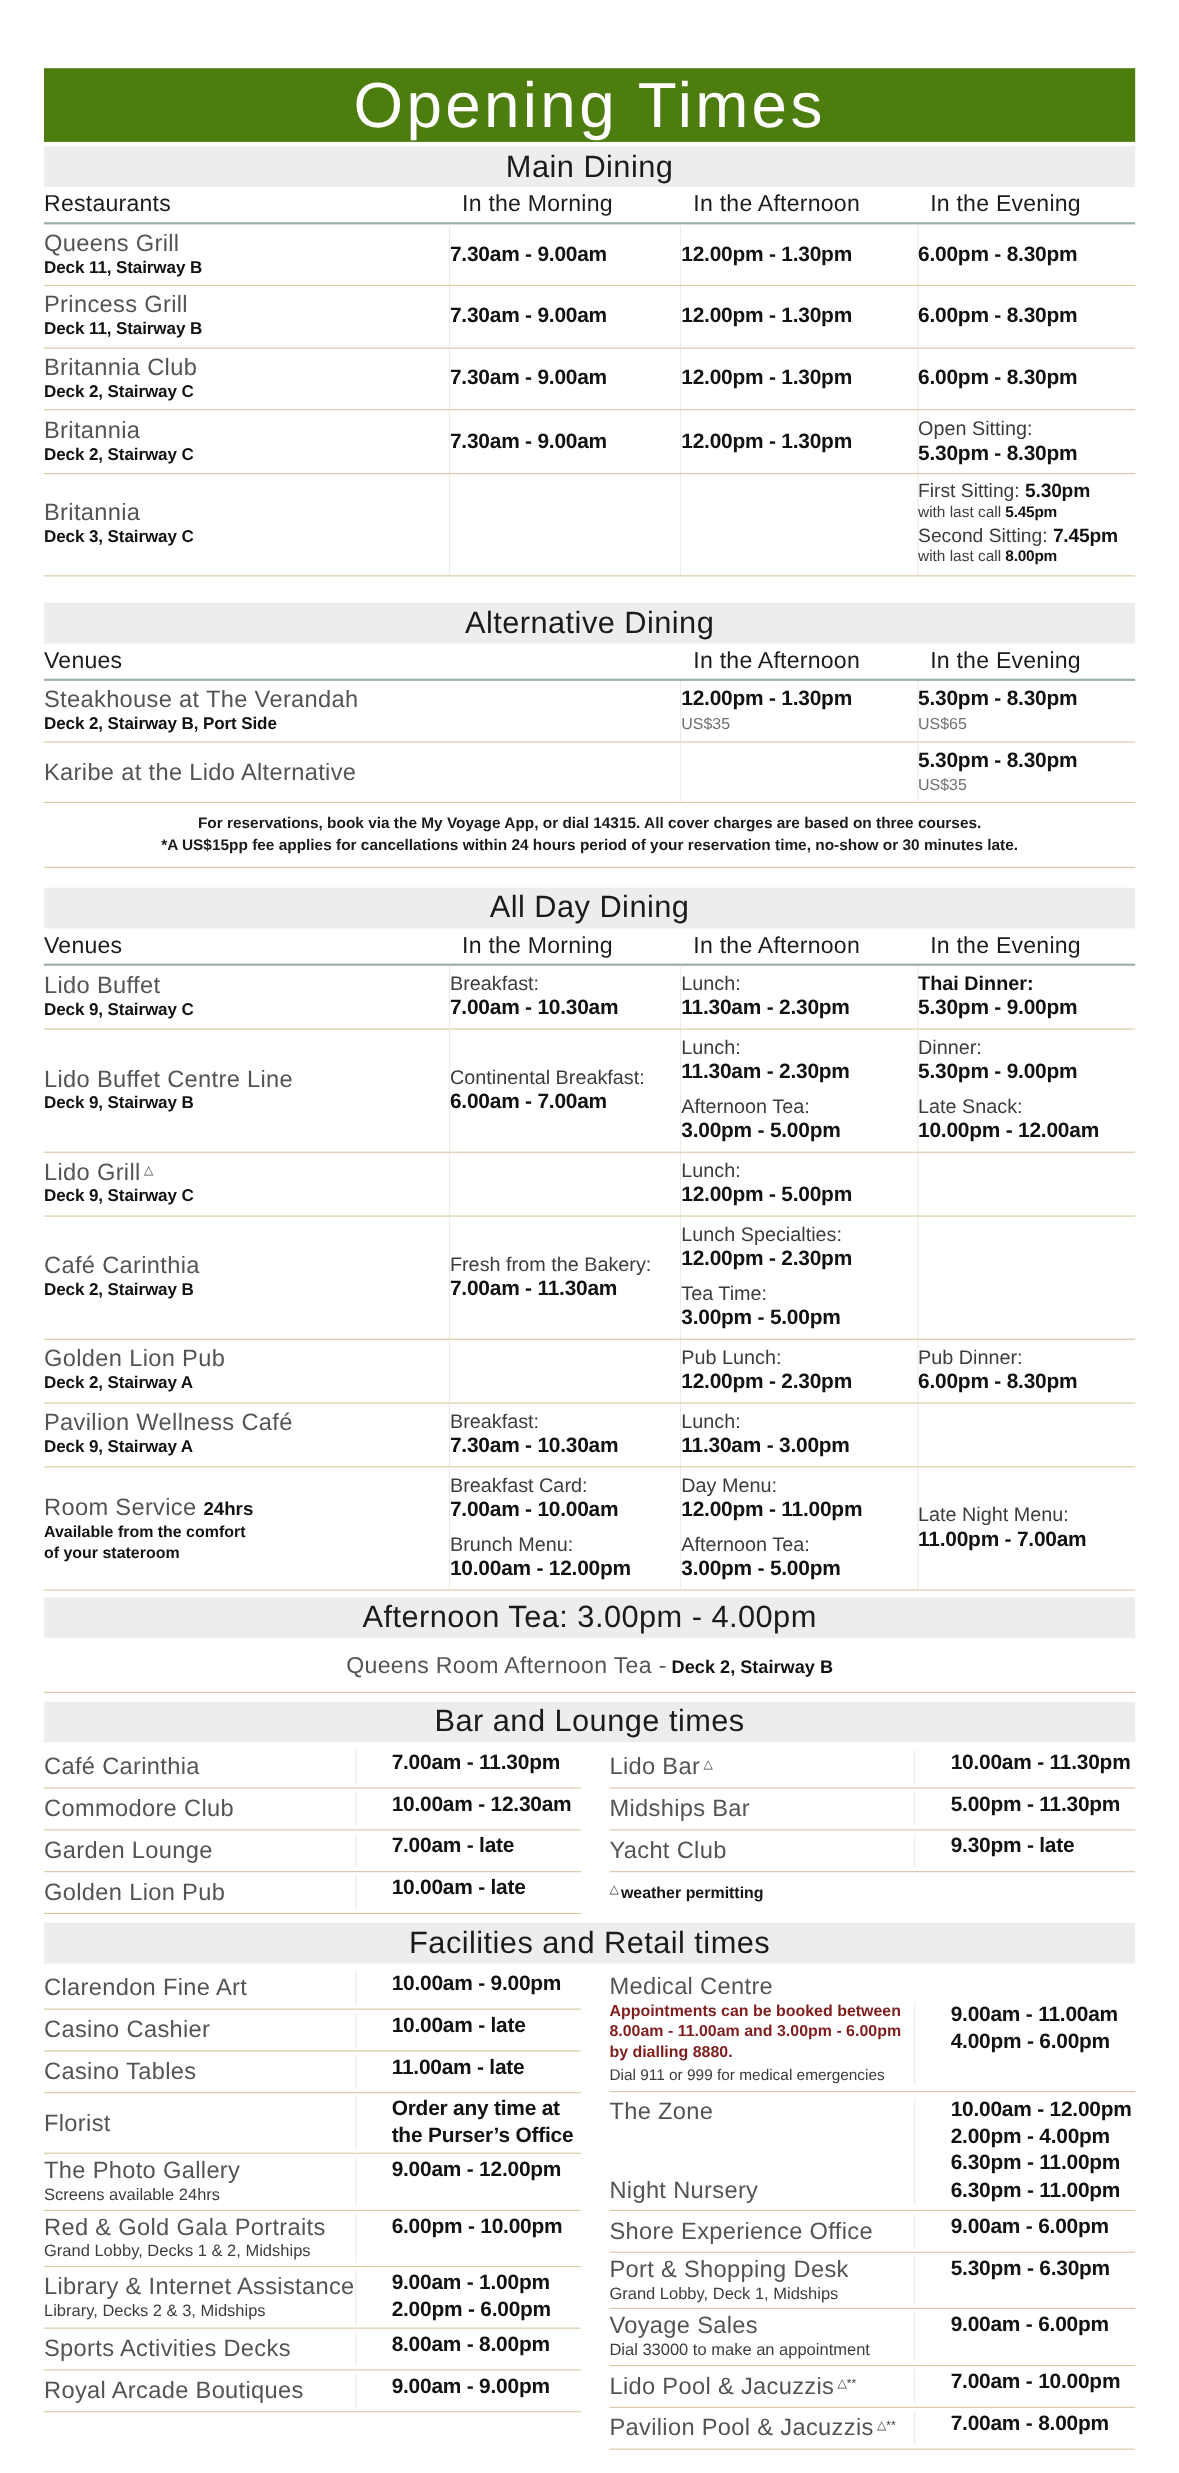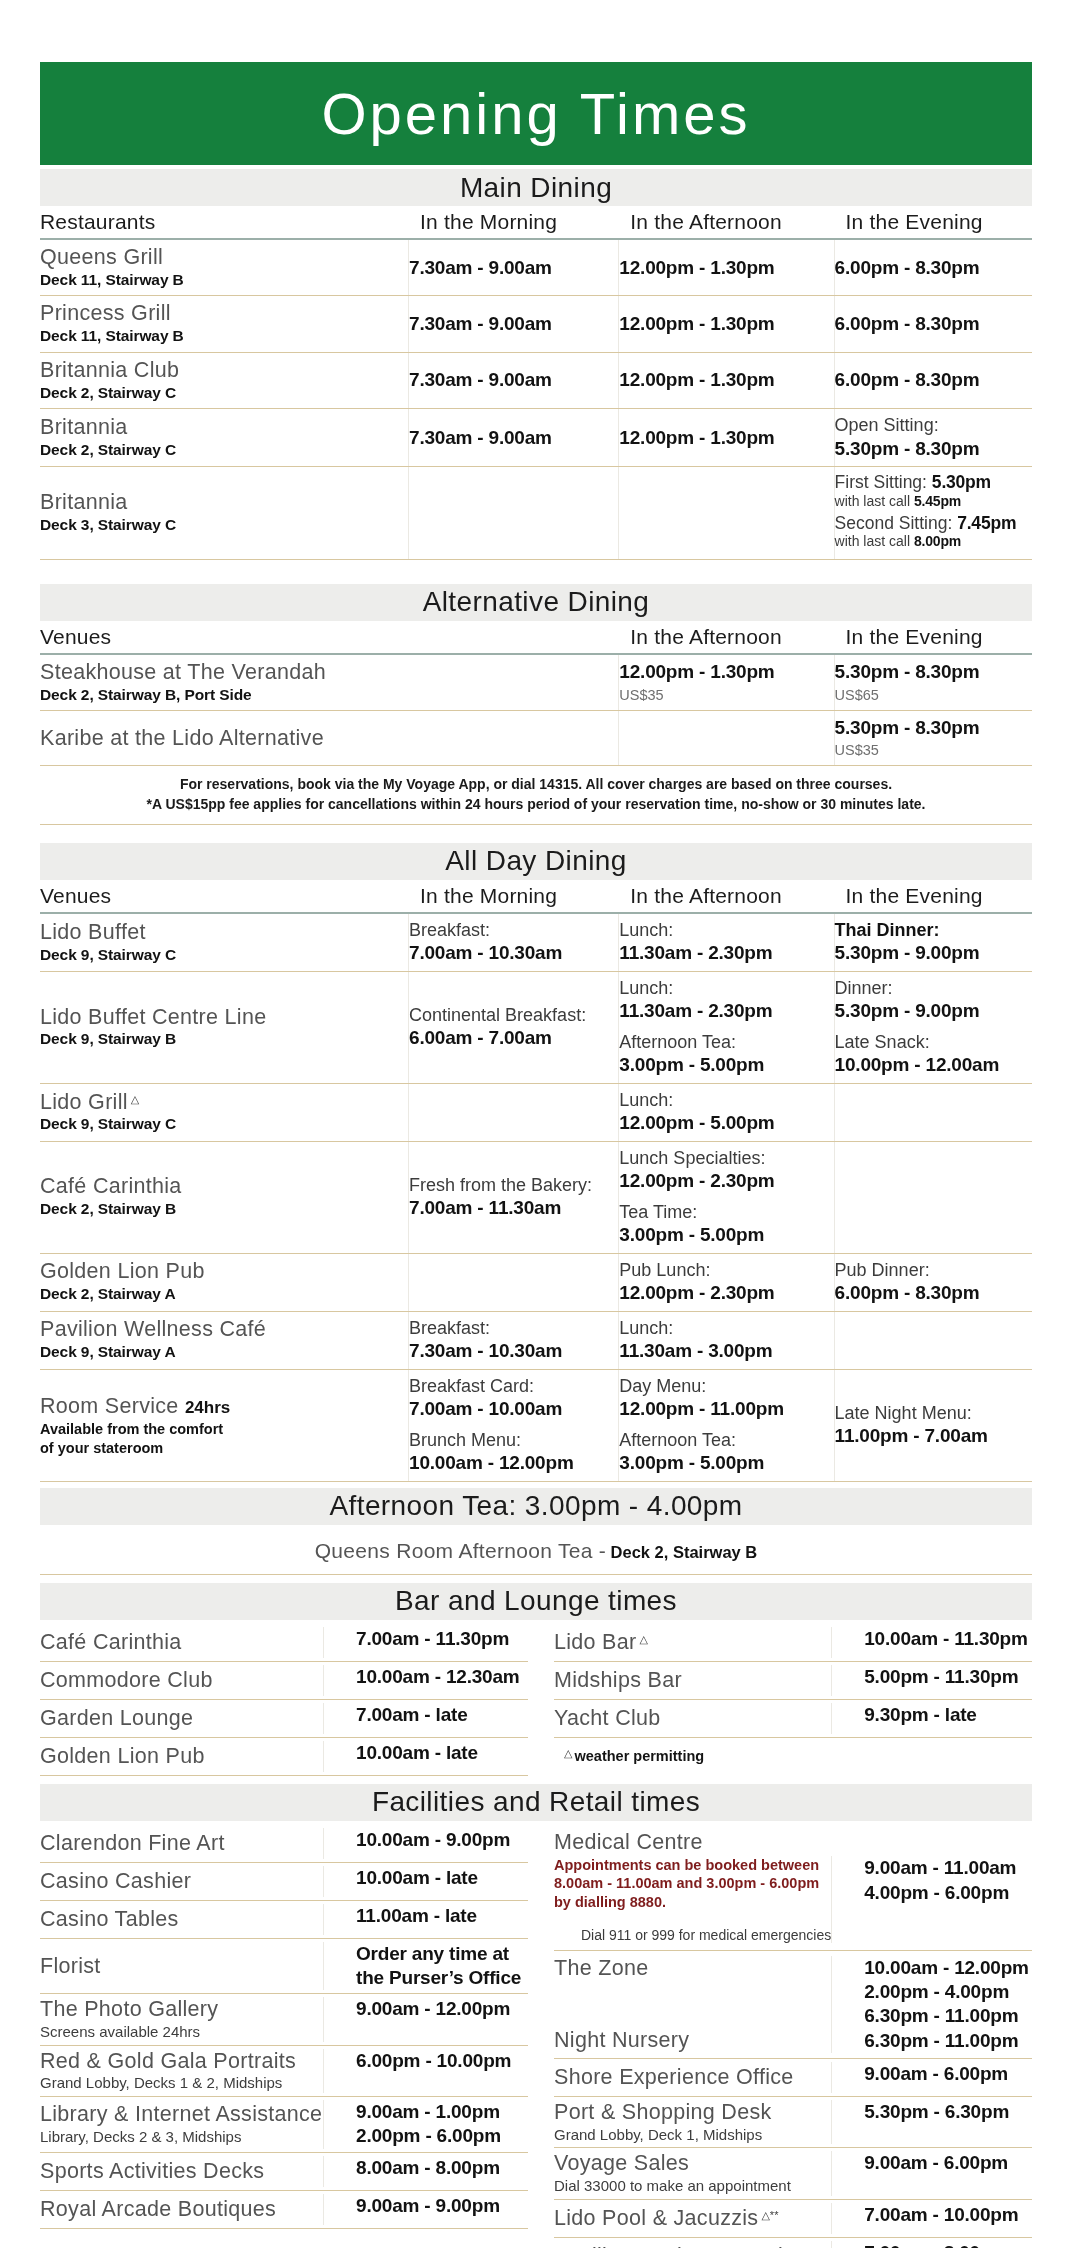--- a/index.html
+++ b/index.html
@@ -5,21 +5,21 @@
   * { margin:0; padding:0; box-sizing:border-box; }
   html, body { background:#ffffff; }
   body {
     width:1072px; height:2248px; overflow:hidden;
     font-family:"Liberation Sans", sans-serif;
     color:#141414;
     padding:62px 40px 0 40px;
   }
   
   .band-title{
-    height:103px; background:#15803d;
+    height:67px; background:#4d7c0f;
     display:flex; align-items:center; justify-content:center;
   }
   .band-title .t{
     font-size:58px; font-weight:400; color:#ffffff; letter-spacing:3px;
   }
   .band{
     height:37px; background:#ededeb;
     display:flex; align-items:center; justify-content:center;
     font-size:28px; color:#1b1b1b; letter-spacing:0.4px;
   }
@@ -63,27 +63,27 @@
   .twocol{ display:grid; grid-template-columns:488px 478px; column-gap:26px; align-items:start; margin-top:4px; }
   .hrow{
     display:grid; grid-template-columns:58% 42%;
     align-items:center; border-bottom:1px solid #d8c7a0;
     padding:3px 0; min-height:38px;
   }
   .hname{ font-size:21.5px; color:#545454; letter-spacing:0.3px; line-height:1.15; }
   .fsub{ font-size:15px; color:#3d3d3d; line-height:1.25; margin-top:1px; }
   .htime{ align-self:stretch; display:flex; flex-direction:column; justify-content:flex-start;
           border-left:1px solid #ebe9e3; padding-left:32px; }
-  .weather{ padding:9px 0; font-size:14.5px; font-weight:700; color:#141414;margin-left:10px; }
+  .weather{ padding:9px 0; font-size:14.5px; font-weight:700; color:#141414; }
   .weather .tri{ vertical-align:4px; margin:0 2px 0 0; }
   
   .blockname{ padding-top:5px; }
   .med-grid{ display:grid; grid-template-columns:58% 42%; padding:2px 0 7px; }
   .med-info1{ font-size:14.5px; font-weight:700; line-height:1.25; color:#7f1d1d; padding-right:10px; }
-  .med-info2{ font-size:14px; color:#3c3c3c; margin-top:16px;text-align:right; }
+  .med-info2{ font-size:14px; color:#3c3c3c; margin-top:3px; }
   .med-block{ border-bottom:1px solid #d8c7a0; }
   .zone-grid{ display:grid; grid-template-columns:58% 42%; border-bottom:1px solid #d8c7a0; padding:5px 0; }
   .zone-names{ display:flex; flex-direction:column; justify-content:space-between; }
 </style>
 </head>
 <body>
 
 <div class="band-title">
   <span class="t">Opening Times</span>
 </div>

